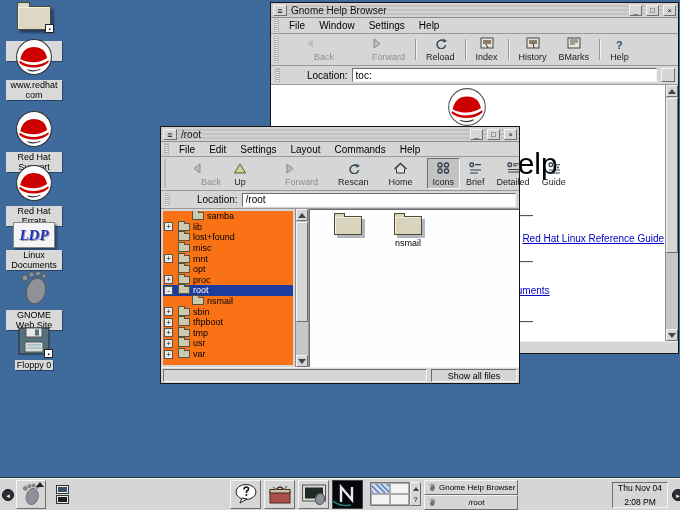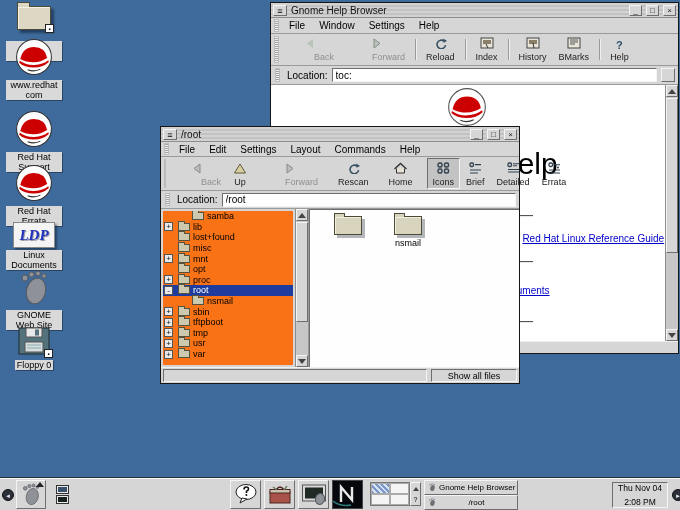--- a/index.html
+++ b/index.html
@@ -29,21 +29,21 @@
   .toolbar { display:flex; align-items:stretch; padding:1px 2px; border-bottom:1px solid #9a9a9a; background:#d6d6d6; }
   .tbtn { display:flex; flex-direction:column; align-items:center; justify-content:flex-end;
           padding:2px 5px 1px; gap:1px; border:1px solid transparent; }
   .tbtn.pressed { background:#c3c3c3; border-top:1px solid #6e6e6e; border-left:1px solid #6e6e6e;
                   border-right:1px solid #f4f4f4; border-bottom:1px solid #f4f4f4; }
   .tlbl { font-size:9px; color:#222; }
   .tbtn.disabled .tlbl { color:#8f8f8f;padding-left:26px; }
   .tsep { width:1px; background:#9a9a9a; margin:4px 4px; box-shadow:1px 0 0 #f0f0f0; }
   .locrow { height:19px; flex:0 0 19px; display:flex; align-items:center; padding:1px 3px;
             gap:4px; border-bottom:1px solid #9a9a9a; background:#d6d6d6; }
-  .loclabel { font-size:10px; }
+  .loclabel { font-size:10px;margin-left:20px; }
   .locinput { flex:1; height:14px; font-family:"Liberation Sans",sans-serif; font-size:10px;
               padding:0 3px; background:#fff; border-top:1px solid #6e6e6e; border-left:1px solid #6e6e6e;
               border-right:1px solid #f4f4f4; border-bottom:1px solid #f4f4f4; }
   .locbtn { width:14px; height:14px; font-size:8px; line-height:12px; text-align:center; }
 
   
   .vscroll { position:absolute; top:0; bottom:0; width:13px; background:#c7c7c7; border-left:1px solid #8d8d8d; }
   .sb-btn { position:absolute; left:0; width:12px; height:12px; display:flex; align-items:center; justify-content:center; }
   .tri-up { width:0; height:0; border-left:4px solid transparent; border-right:4px solid transparent; border-bottom:5px solid #444; }
   .tri-dn { width:0; height:0; border-left:4px solid transparent; border-right:4px solid transparent; border-top:5px solid #444; }
@@ -340,21 +340,21 @@
         <span class="tlbl">Detailed</span>
       </div>
       <div class="tbtn">
         <span>
           <svg width="14" height="12">
               <rect x="2" y="1" width="3.5" height="3.5" rx="1.2" fill="none" stroke="#30404f" stroke-width="1.3"></rect>
               <path d="M7 2.7 h6 M2 8 h5 M9 8 h4 M2 11 h11" stroke="#30404f" stroke-width="1.1"></path>
               <circle cx="11" cy="5.6" r="1" fill="#30404f"></circle>
             </svg>
         </span>
-        <span class="tlbl">Errata</span>
+        <span class="tlbl">Guide</span>
       </div>
     </div>
     <div class="locrow" style="height:18px; flex:0 0 18px;">
       <div class="grip"></div>
       <span class="loclabel">Location:</span>
       <input class="locinput" value="/root" style="">
     </div>
     <div class="fm-main">
       <div class="tree-wrap">
         <div class="tree">

